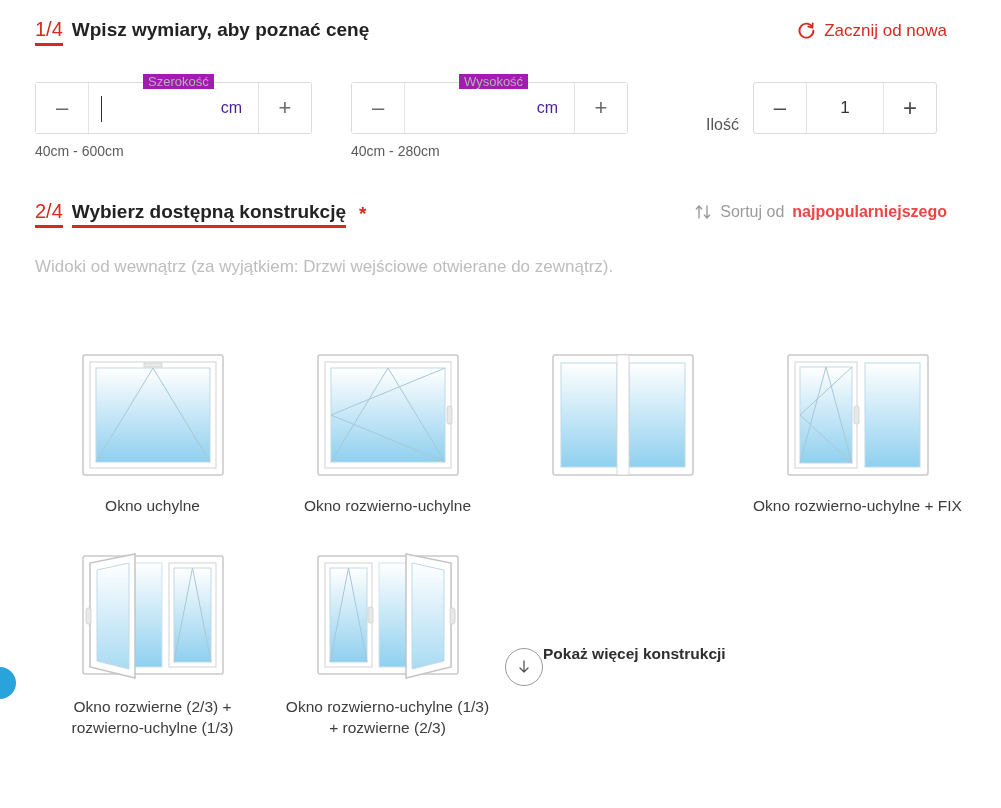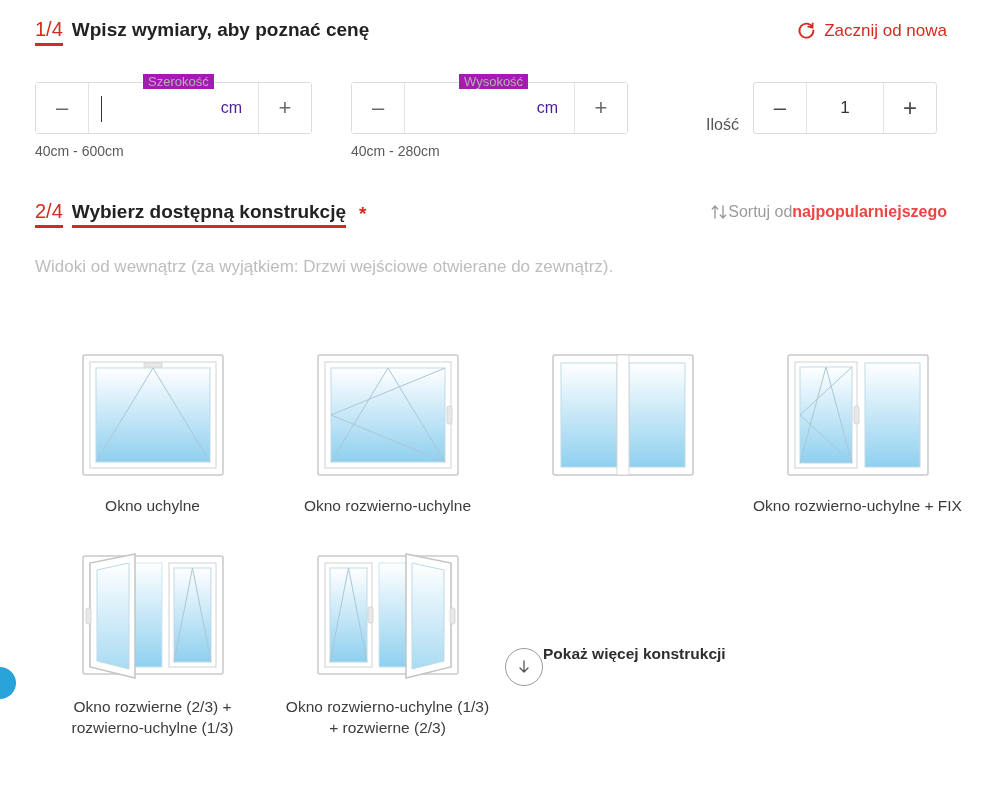--- a/index.html
+++ b/index.html
@@ -76,20 +76,21 @@
     user-select: none;
   }
   .reset-icon svg { display: block; }
 
   
   .sort-link {
     position: absolute;
     right: 54px;
     top: 203px;
     display: flex;
+    gap: 8px;
     font-size: 16px;
     color: #9b9b9b;
     cursor: pointer;
     user-select: none;
   }
   .sort-link b { color: #ef4444; font-weight: bold; }
   .sort-icon svg { display: block; }
 
   
   .dim-group { position: absolute; }

